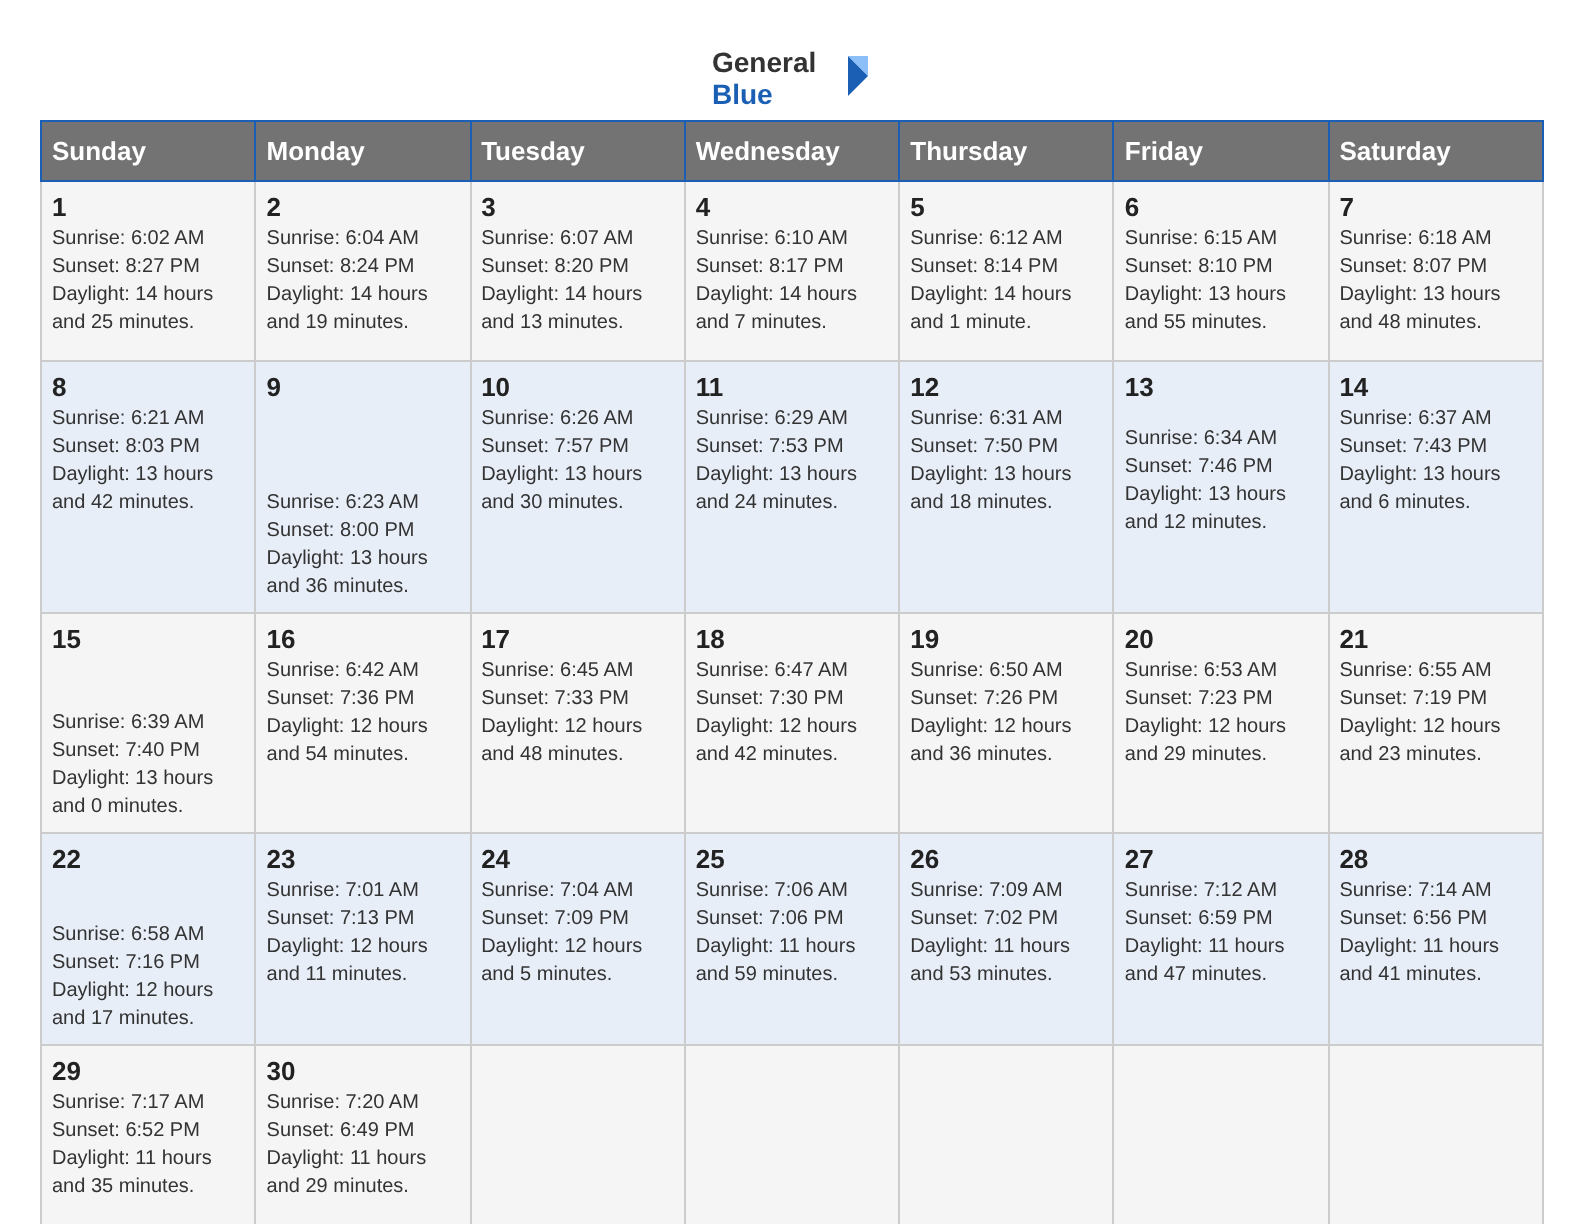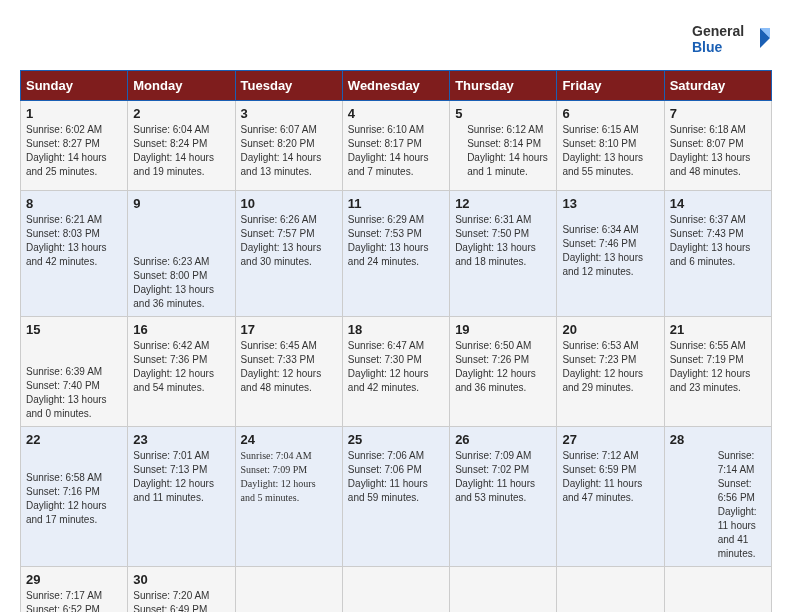--- a/index.html
+++ b/index.html
@@ -5,23 +5,22 @@
     * { box-sizing: border-box; margin: 0; padding: 0; }
     body {
       font-family: Arial, sans-serif;
       background: #fff;
       width: 792px;
       min-height: 612px;
       padding: 20px;
     }
     .header-area {
       display: flex;
-      justify-content: flex-end;
+      justify-content: center;
       align-items: flex-start;
-      margin-bottom: 10px;
     }
     .logo {
       display: flex;
       align-items: center;
       gap: 4px;
     }
     .title-area {
       text-align: right;
     }
     .month-title {
@@ -32,21 +31,21 @@
     .subtitle {
       font-size: 16px;
       color: #555;
     }
     .calendar {
       width: 100%;
       border-collapse: collapse;
       font-size: 11px;
     }
     .calendar thead tr th {
-      background-color: #7f1d1d;
+      background-color: #737373;
       color: #fff;
       padding: 7px 5px;
       text-align: left;
       font-size: 13px;
       font-weight: bold;
       border: 1px solid #1a5fb4;
     }
     .calendar tbody tr td {
       vertical-align: top;
       padding: 5px 5px;
@@ -132,21 +131,21 @@
         </td>
         <td>
           <span class="day-num">4</span>
           <div class="day-info" style="white-space: pre-line;">Sunrise: 6:10 AM
 Sunset: 8:17 PM
 Daylight: 14 hours
 and 7 minutes.</div>
         </td>
         <td>
           <span class="day-num">5</span>
-          <div class="day-info" style="white-space: pre-line; margin-left: 12px;">Sunrise: 6:12 AM
+          <div class="day-info" style="white-space: pre-line;">Sunrise: 6:12 AM
 Sunset: 8:14 PM
 Daylight: 14 hours
 and 1 minute.</div>
         </td>
         <td>
           <span class="day-num">6</span>
           <div class="day-info" style="white-space: pre-line;">Sunrise: 6:15 AM
 Sunset: 8:10 PM
 Daylight: 13 hours
 and 55 minutes.</div>
@@ -271,21 +270,21 @@
         </td>
         <td>
           <span class="day-num">23</span>
           <div class="day-info" style="white-space: pre-line;">Sunrise: 7:01 AM
 Sunset: 7:13 PM
 Daylight: 12 hours
 and 11 minutes.</div>
         </td>
         <td>
           <span class="day-num">24</span>
-          <div class="day-info" style="white-space: pre-line; font-family: Liberation Serif, serif;">Sunrise: 7:04 AM
+          <div class="day-info" style="white-space: pre-line;">Sunrise: 7:04 AM
 Sunset: 7:09 PM
 Daylight: 12 hours
 and 5 minutes.</div>
         </td>
         <td>
           <span class="day-num">25</span>
           <div class="day-info" style="white-space: pre-line;">Sunrise: 7:06 AM
 Sunset: 7:06 PM
 Daylight: 11 hours
 and 59 minutes.</div>
@@ -299,21 +298,21 @@
         </td>
         <td>
           <span class="day-num">27</span>
           <div class="day-info" style="white-space: pre-line;">Sunrise: 7:12 AM
 Sunset: 6:59 PM
 Daylight: 11 hours
 and 47 minutes.</div>
         </td>
         <td>
           <span class="day-num">28</span>
-          <div class="day-info" style="white-space: pre-line; margin-left: 48px;">Sunrise: 7:14 AM
+          <div class="day-info" style="white-space: pre-line;">Sunrise: 7:14 AM
 Sunset: 6:56 PM
 Daylight: 11 hours
 and 41 minutes.</div>
         </td>
       </tr>
       <tr>
         <td>
           <span class="day-num">29</span>
           <div class="day-info" style="white-space: pre-line;">Sunrise: 7:17 AM
 Sunset: 6:52 PM

